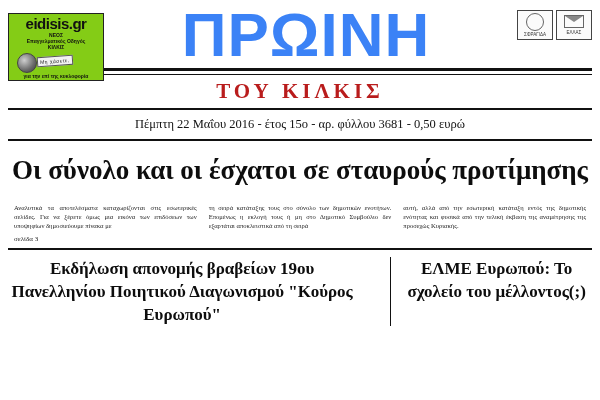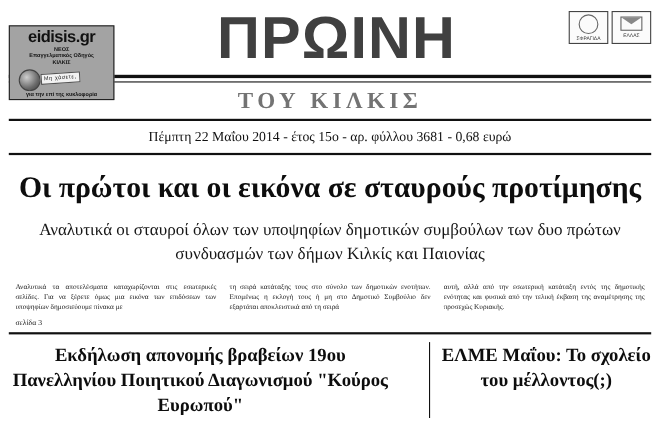--- a/index.html
+++ b/index.html
@@ -28,22 +28,22 @@
     padding: 6px 8px 0 8px;
     height: 68px;
     box-sizing: border-box;
   }
   .logo-box {
     width: 96px;
     border: 1px solid #222;
     box-sizing: border-box;
     padding: 2px 2px 1px 2px;
     text-align: center;
-    margin-top: 17px;
-    background: #a3a3a3;
+    margin-top: 7px;
+    background: #84cc16;
   }
   .logo-title {
     font-family: "Liberation Sans", sans-serif;
     font-weight: bold;
     font-size: 15px;
     letter-spacing: -0.5px;
     line-height: 15px;
     color: #111;
   }
   .logo-sub1 {
@@ -99,24 +99,24 @@
   }
 
   .title-wrap {
     flex: 1;
     text-align: center;
     position: relative;
   }
   .big-title {
     font-family: "Liberation Sans", sans-serif;
     font-weight: bold;
-    font-size: 54px;
+    font-size: 62px;
     line-height: 62px;
     letter-spacing: 1px;
-    color: #404040;
+    color: #3b82f6;
     margin-top: -2px;
     white-space: nowrap;
   }
   .site-url {
     position: absolute;
     right: 0;
     bottom: -6px;
     font-family: "Liberation Sans", sans-serif;
     font-size: 12px;
     font-weight: bold;
@@ -176,21 +176,21 @@
   .rule-thin { height: 1px; }
   .rule-mid { height: 2px; }
 
   .subtitle {
     text-align: center;
     font-family: "Liberation Serif", serif;
     font-size: 21px;
     letter-spacing: 4px;
     font-weight: bold;
     padding: 4px 0 4px 0;
-    color: #737373;
+    color: #b91c1c;
   }
   .issue-line {
     text-align: center;
     font-family: "Liberation Serif", serif;
     font-size: 12.5px;
     padding: 7px 0 7px 0;
     color: #111;
   }
 
   
@@ -305,40 +305,39 @@
   </div>
 
   <div class="rule rule-thick"></div>
   <div style="height:3px"></div>
   <div class="rule rule-thin"></div>
 
   <div class="subtitle">ΤΟΥ ΚΙΛΚΙΣ</div>
 
   <div class="rule rule-mid"></div>
 
-  <div class="issue-line">Πέμπτη 22 Μαΐου  2014 - έτος 15ο - αρ. φύλλου 3681 - 0,68 ευρώ</div>
+  <div class="issue-line">Πέμπτη 22 Μαΐου  2016 - έτος 15ο - αρ. φύλλου 3681 - 0,50 ευρώ</div>
 
   <div class="rule rule-mid"></div>
 
-  <div class="headline">Οι πρώτοι και οι εικόνα σε σταυρούς προτίμησης</div>
-  <div class="deck">Αναλυτικά οι σταυροί όλων των υποψηφίων δημοτικών συμβούλων των δυο πρώτων συνδυασμών των δήμων Κιλκίς και Παιονίας</div>
+  <div class="headline">Οι σύνολο και οι έσχατοι σε σταυρούς προτίμησης</div>
 
   <div class="cols">
     <div class="col">Αναλυτικά τα αποτελέσματα καταχωρίζονται στις εσωτερικές σελίδες. Για να ξέρετε όμως μια εικόνα των επιδόσεων των υποψηφίων δημοσιεύουμε πίνακα με</div>
     <div class="col">τη σειρά κατάταξης τους στο σύνολο των δημοτικών ενοτήτων. Επομένως η εκλογή τους ή μη στο Δημοτικό Συμβούλιο δεν εξαρτάται αποκλειστικά από τη σειρά</div>
     <div class="col">αυτή, αλλά από την εσωτερική κατάταξη εντός της δημοτικής ενότητας και φυσικά από την τελική έκβαση της αναμέτρησης της προσεχώς Κυριακής.</div>
   </div>
 
   <div class="page-ref">σελίδα 3</div>
 
   <div class="rule rule-mid"></div>
   <div style="height:7px"></div>
 
   <div class="bottom">
     <div class="bottom-left">
       <div class="sub-head-left">Εκδήλωση απονομής βραβείων 19ου Πανελληνίου Ποιητικού Διαγωνισμού "Κούρος Ευρωπού"</div>
     </div>
     <div class="bottom-right">
-      <div class="sub-head-right">ΕΛΜΕ Μαΐου: Το σχολείο του μέλλοντος(;)</div>
+      <div class="sub-head-right">ΕΛΜΕ Ευρωπού: Το σχολείο του μέλλοντος(;)</div>
     </div>
   </div>
 
 </div>
 
 </body></html>

